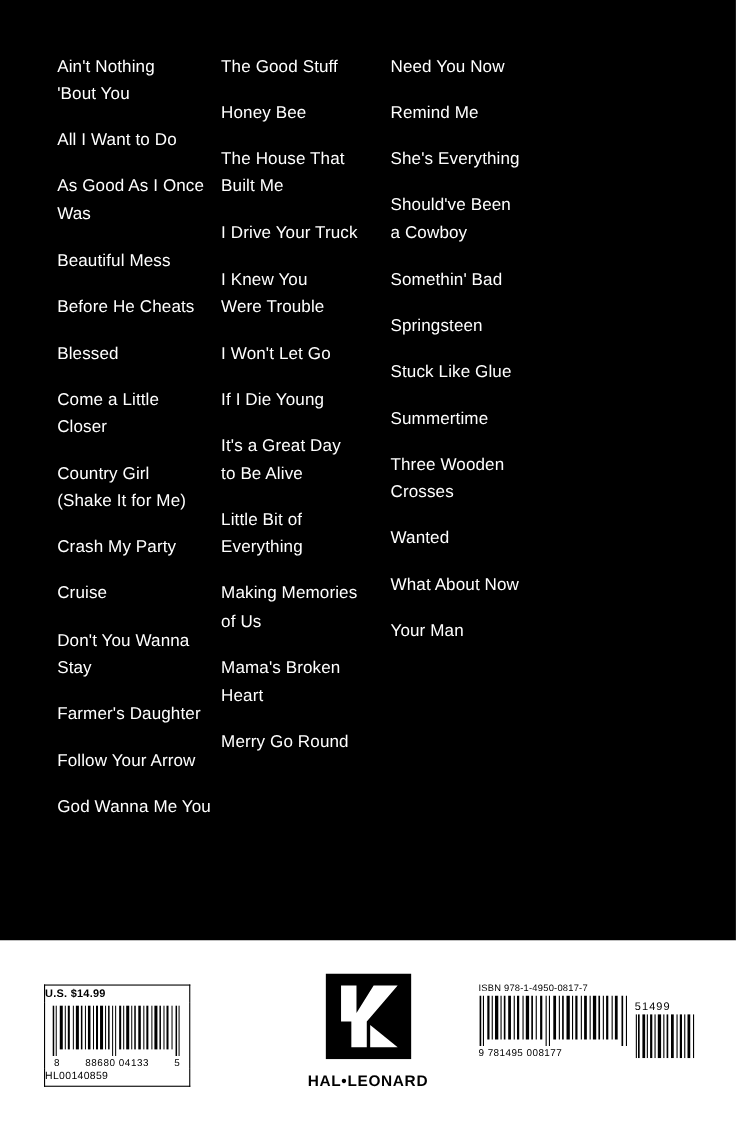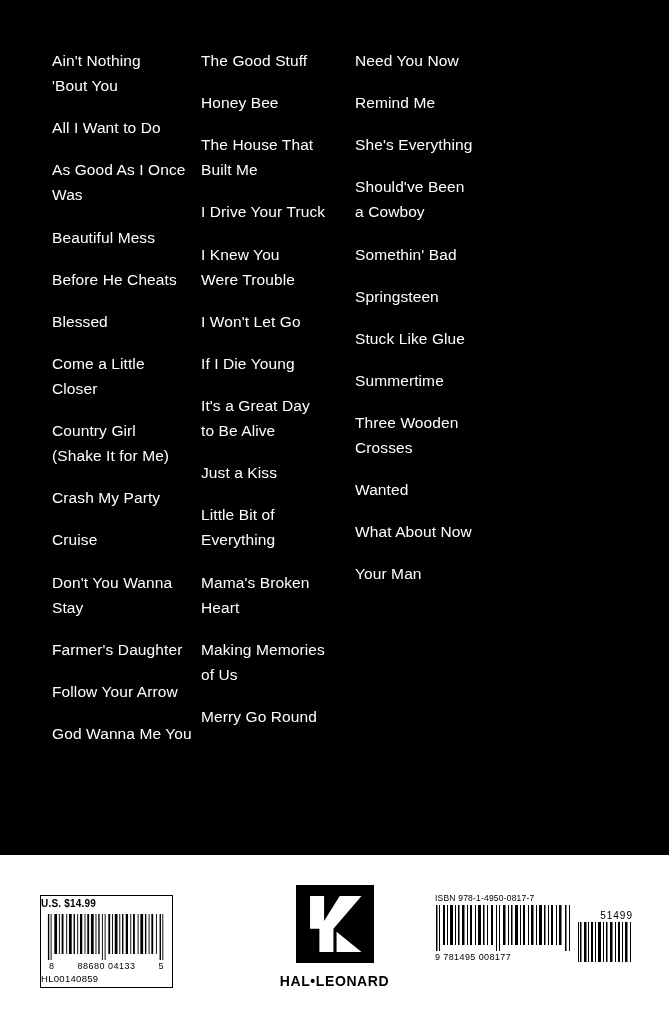--- a/index.html
+++ b/index.html
@@ -129,21 +129,21 @@
   .isbn-digits {
     font-size: 9px;
     letter-spacing: 0.4px;
     margin-top: 1px;
   }
   .addon {
     flex: 0 0 56px;
   }
   .addon-digits {
     font-size: 10px;
-    text-align: right;
+    text-align: left;
     letter-spacing: 1px;
     margin-bottom: 1px;
   }
   
   .logo-block {
     position: absolute;
     left: 50%;
     transform: translateX(-50%);
     top: 30px;
     text-align: center;
@@ -194,25 +194,24 @@
         <div class="song">Honey Bee</div>
         <div class="song">The House That
 Built Me</div>
         <div class="song">I Drive Your Truck</div>
         <div class="song">I Knew You
 Were Trouble</div>
         <div class="song">I Won't Let Go</div>
         <div class="song">If I Die Young</div>
         <div class="song">It's a Great Day
 to Be Alive</div>
-        <div class="song">Just a Kiss</div>
         <div class="song">Little Bit of Everything</div>
-        <div class="song">Mama's Broken Heart</div>
         <div class="song">Making Memories
 of Us</div>
+        <div class="song">Mama's Broken Heart</div>
         <div class="song">Merry Go Round</div>
       </div>
 
       <div class="column col-3">
         <div class="song">Need You Now</div>
         <div class="song">Remind Me</div>
         <div class="song">She's Everything</div>
         <div class="song">Should've Been
 a Cowboy</div>
         <div class="song">Somethin' Bad</div>

